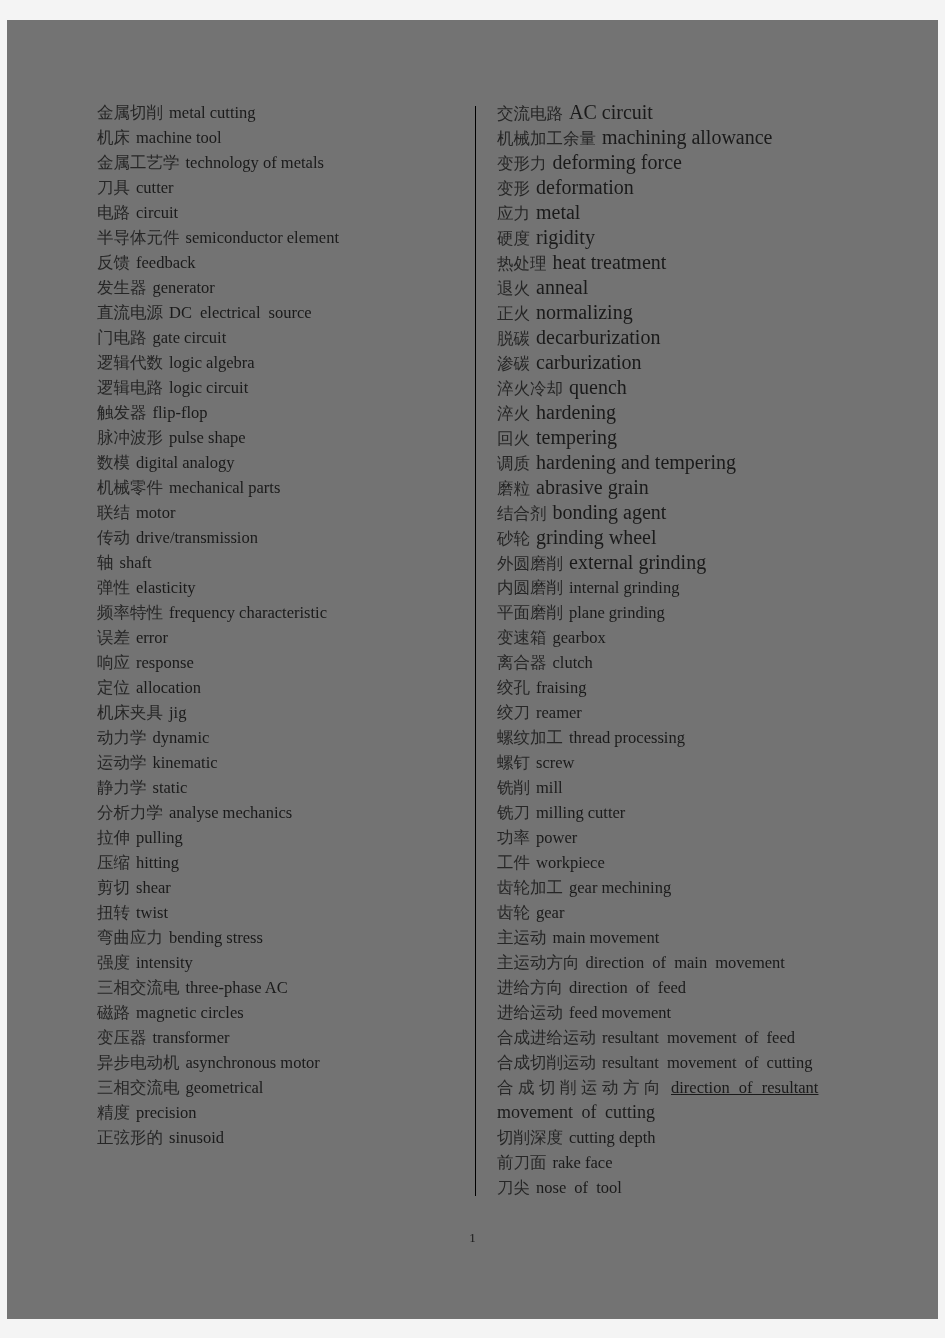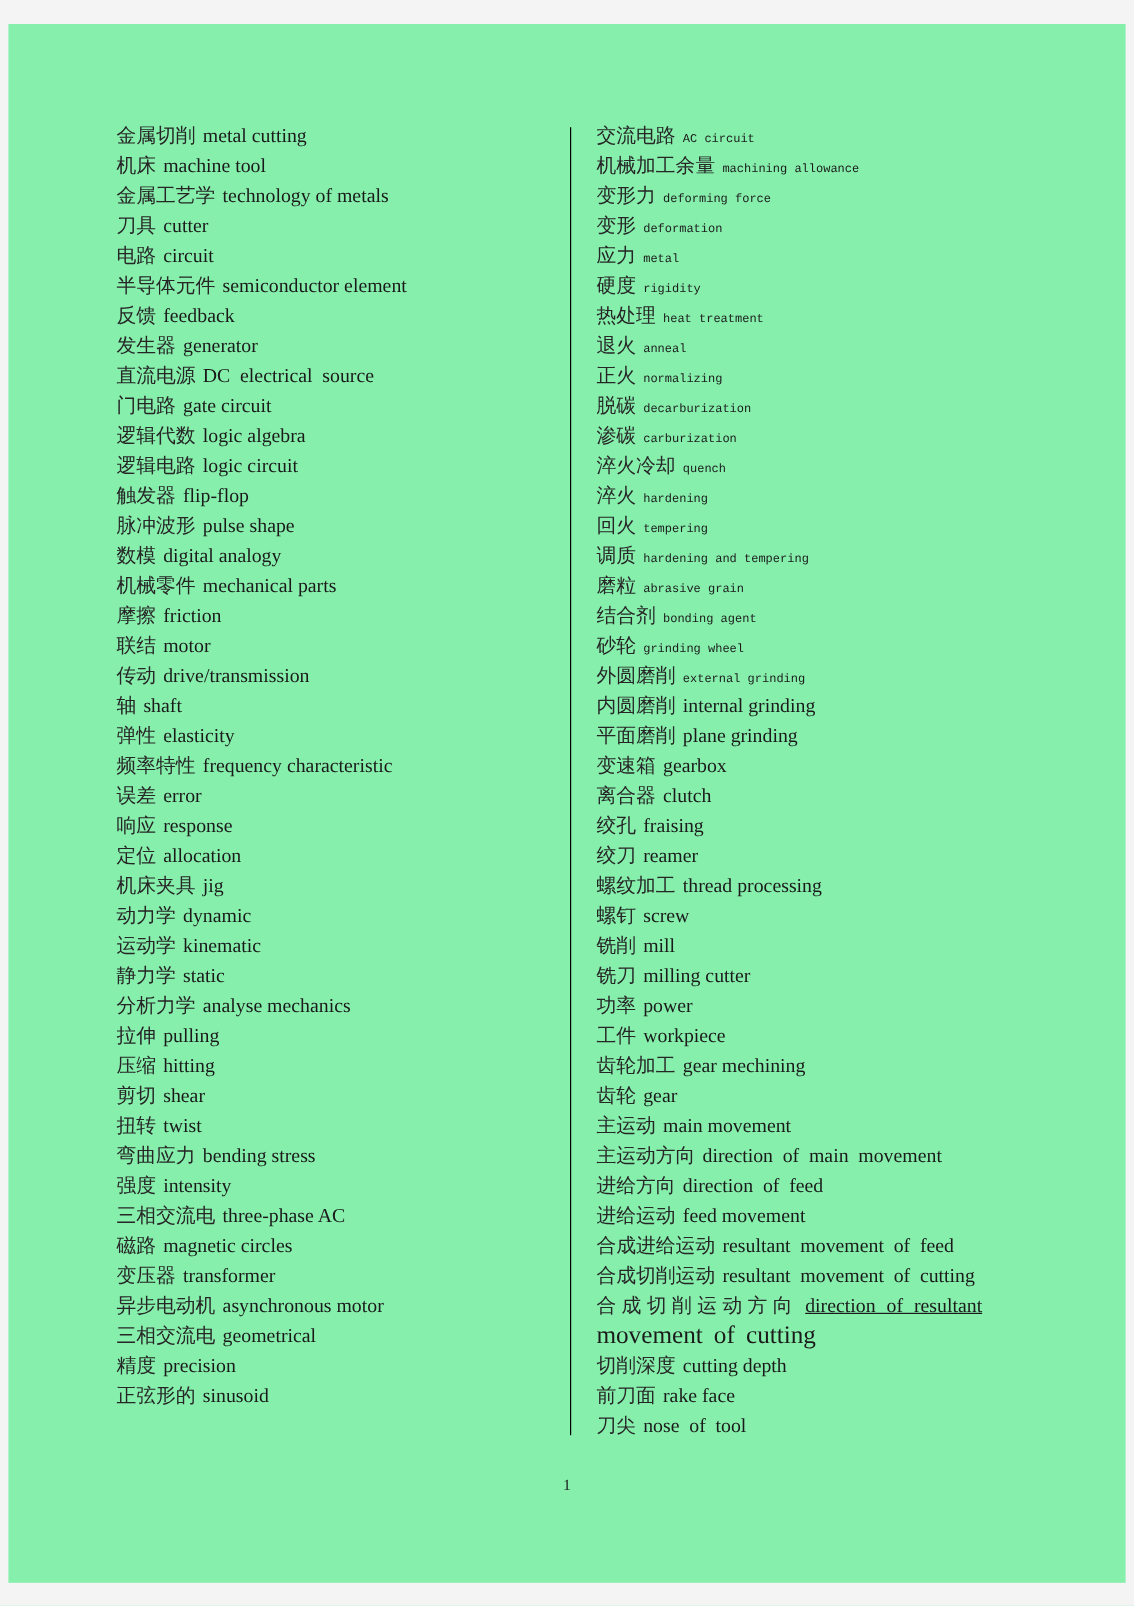--- a/index.html
+++ b/index.html
@@ -12,21 +12,21 @@
     height: 1338px;
     font-family: "Liberation Serif", serif;
     overflow: hidden;
   }
   #page {
     position: absolute;
     left: 7px;
     top: 20px;
     width: 931px;
     height: 1299px;
-    background: #86efac;
+    background: #737373;
     box-sizing: border-box;
   }
   #content {
     position: absolute;
     left: 0;
     top: 0;
     width: 931px;
     height: 1299px;
   }
   .col {
@@ -54,38 +54,38 @@
     font-family: "DejaVu Sans", sans-serif;
     font-size: 16.5px;
     color: #262626;
   }
   .en {
     font-family: "Liberation Serif", serif;
     font-size: 16.5px;
     margin-left: 6px;
   }
   .en.mono {
-    font-family: Liberation Mono, monospace;
-    font-size: 10px;
+    font-family: Liberation Serif, serif;
+    font-size: 20px;
   }
   .en.sp { word-spacing: 4px; }
   .wrap-entry {
     height: 50px;
     line-height: 25px;
     font-size: 16.5px;
     color: #1a1a1a;
   }
   .wrap-entry .zh.spread {
     letter-spacing: 4.5px;
   }
   .wrap-entry .en { word-spacing: 5px; text-decoration: underline; }
   .wrap-line2 {
     display: block;
     font-family: "Liberation Serif", serif;
-    font-size: 21px;
+    font-size: 18px;
     word-spacing: 4px;
     margin-left: 0;
   }
   #page-number {
     position: absolute;
     left: 0;
     top: 1210px;
     width: 931px;
     text-align: center;
     font-family: "Liberation Serif", serif;
@@ -111,21 +111,20 @@
         <div class="entry"><span class="zh">反馈</span><span class="en">feedback</span></div>
         <div class="entry"><span class="zh">发生器</span><span class="en">generator</span></div>
         <div class="entry"><span class="zh">直流电源</span><span class="en sp">DC electrical source</span></div>
         <div class="entry"><span class="zh">门电路</span><span class="en">gate circuit</span></div>
         <div class="entry"><span class="zh">逻辑代数</span><span class="en">logic algebra</span></div>
         <div class="entry"><span class="zh">逻辑电路</span><span class="en">logic circuit</span></div>
         <div class="entry"><span class="zh">触发器</span><span class="en">flip-flop</span></div>
         <div class="entry"><span class="zh">脉冲波形</span><span class="en">pulse shape</span></div>
         <div class="entry"><span class="zh">数模</span><span class="en">digital analogy</span></div>
         <div class="entry"><span class="zh">机械零件</span><span class="en">mechanical parts</span></div>
-        <div class="entry"><span class="zh">摩擦</span><span class="en">friction</span></div>
         <div class="entry"><span class="zh">联结</span><span class="en">motor</span></div>
         <div class="entry"><span class="zh">传动</span><span class="en">drive/transmission</span></div>
         <div class="entry"><span class="zh">轴</span><span class="en">shaft</span></div>
         <div class="entry"><span class="zh">弹性</span><span class="en">elasticity</span></div>
         <div class="entry"><span class="zh">频率特性</span><span class="en">frequency characteristic</span></div>
         <div class="entry"><span class="zh">误差</span><span class="en">error</span></div>
         <div class="entry"><span class="zh">响应</span><span class="en">response</span></div>
         <div class="entry"><span class="zh">定位</span><span class="en">allocation</span></div>
         <div class="entry"><span class="zh">机床夹具</span><span class="en">jig</span></div>
         <div class="entry"><span class="zh">动力学</span><span class="en">dynamic</span></div>

